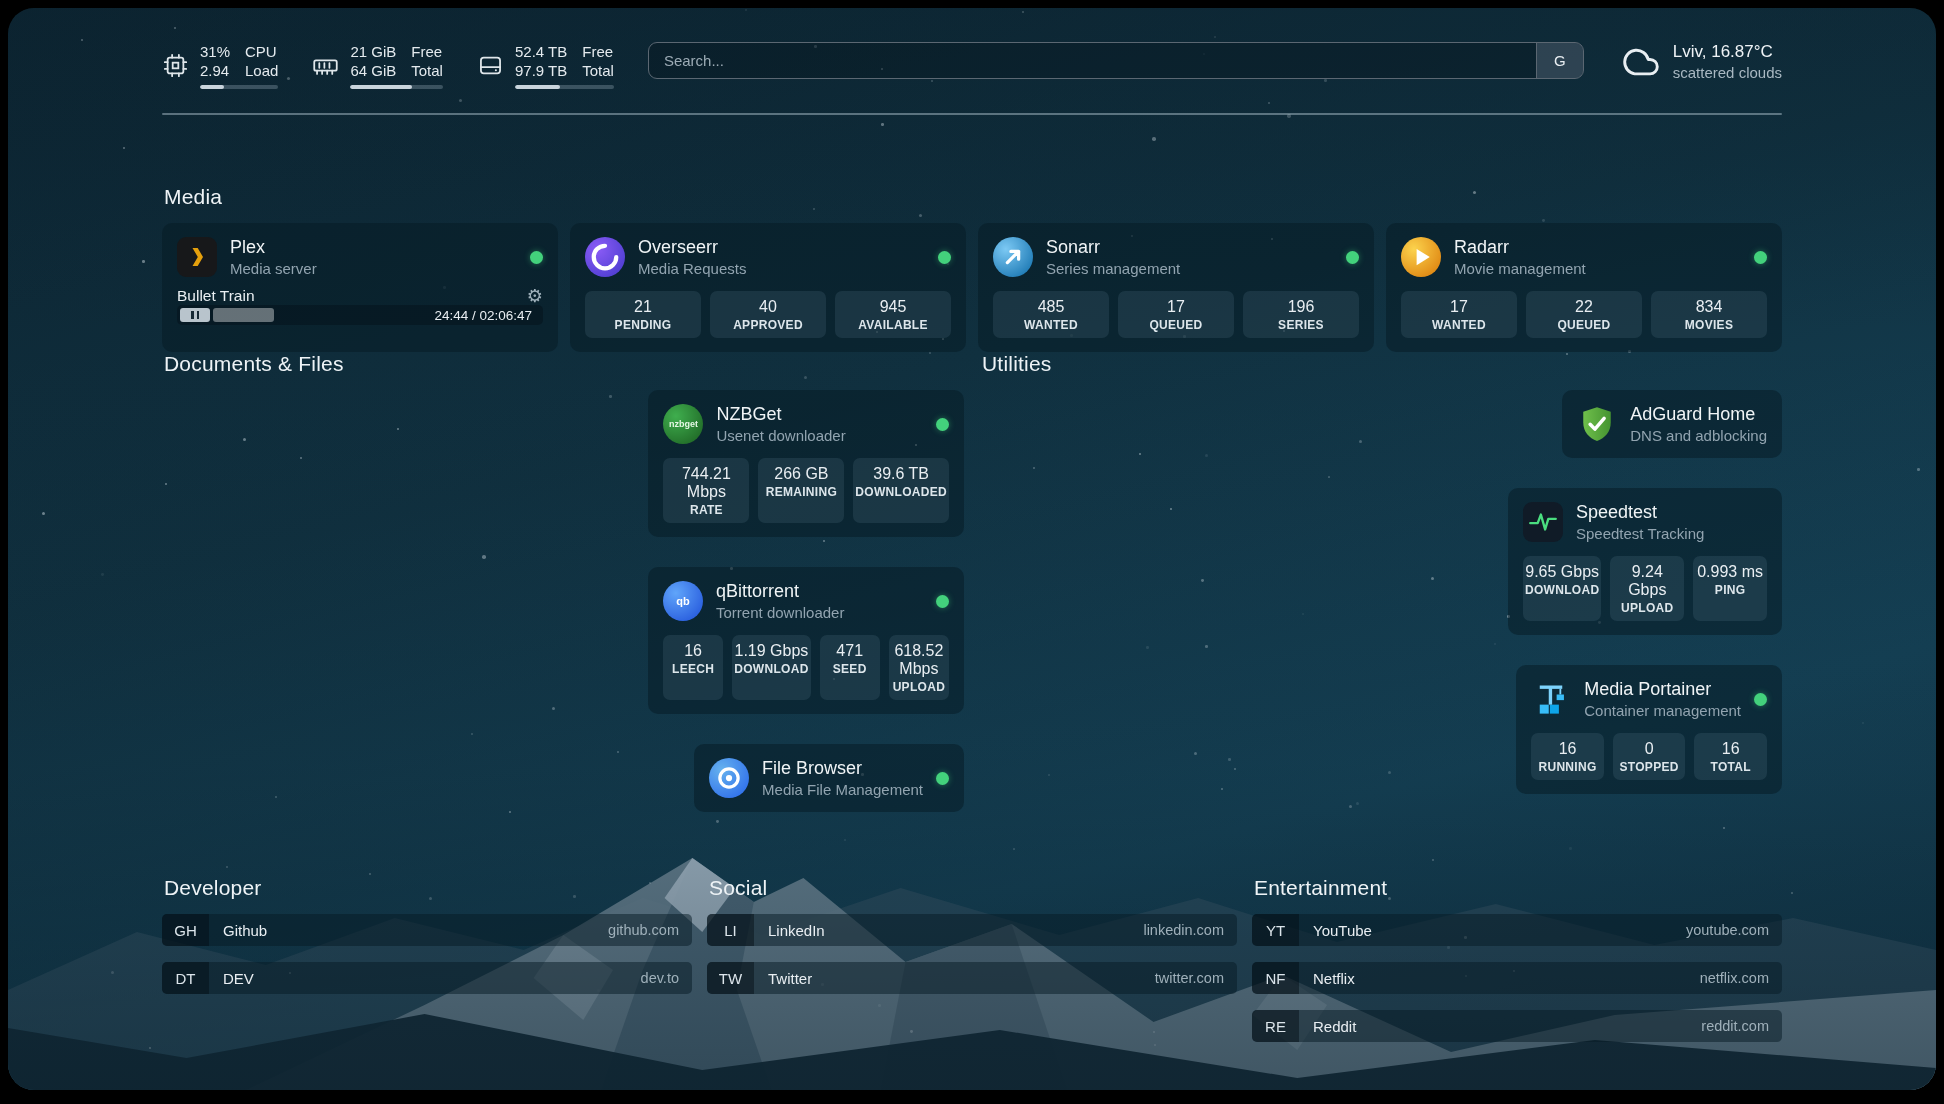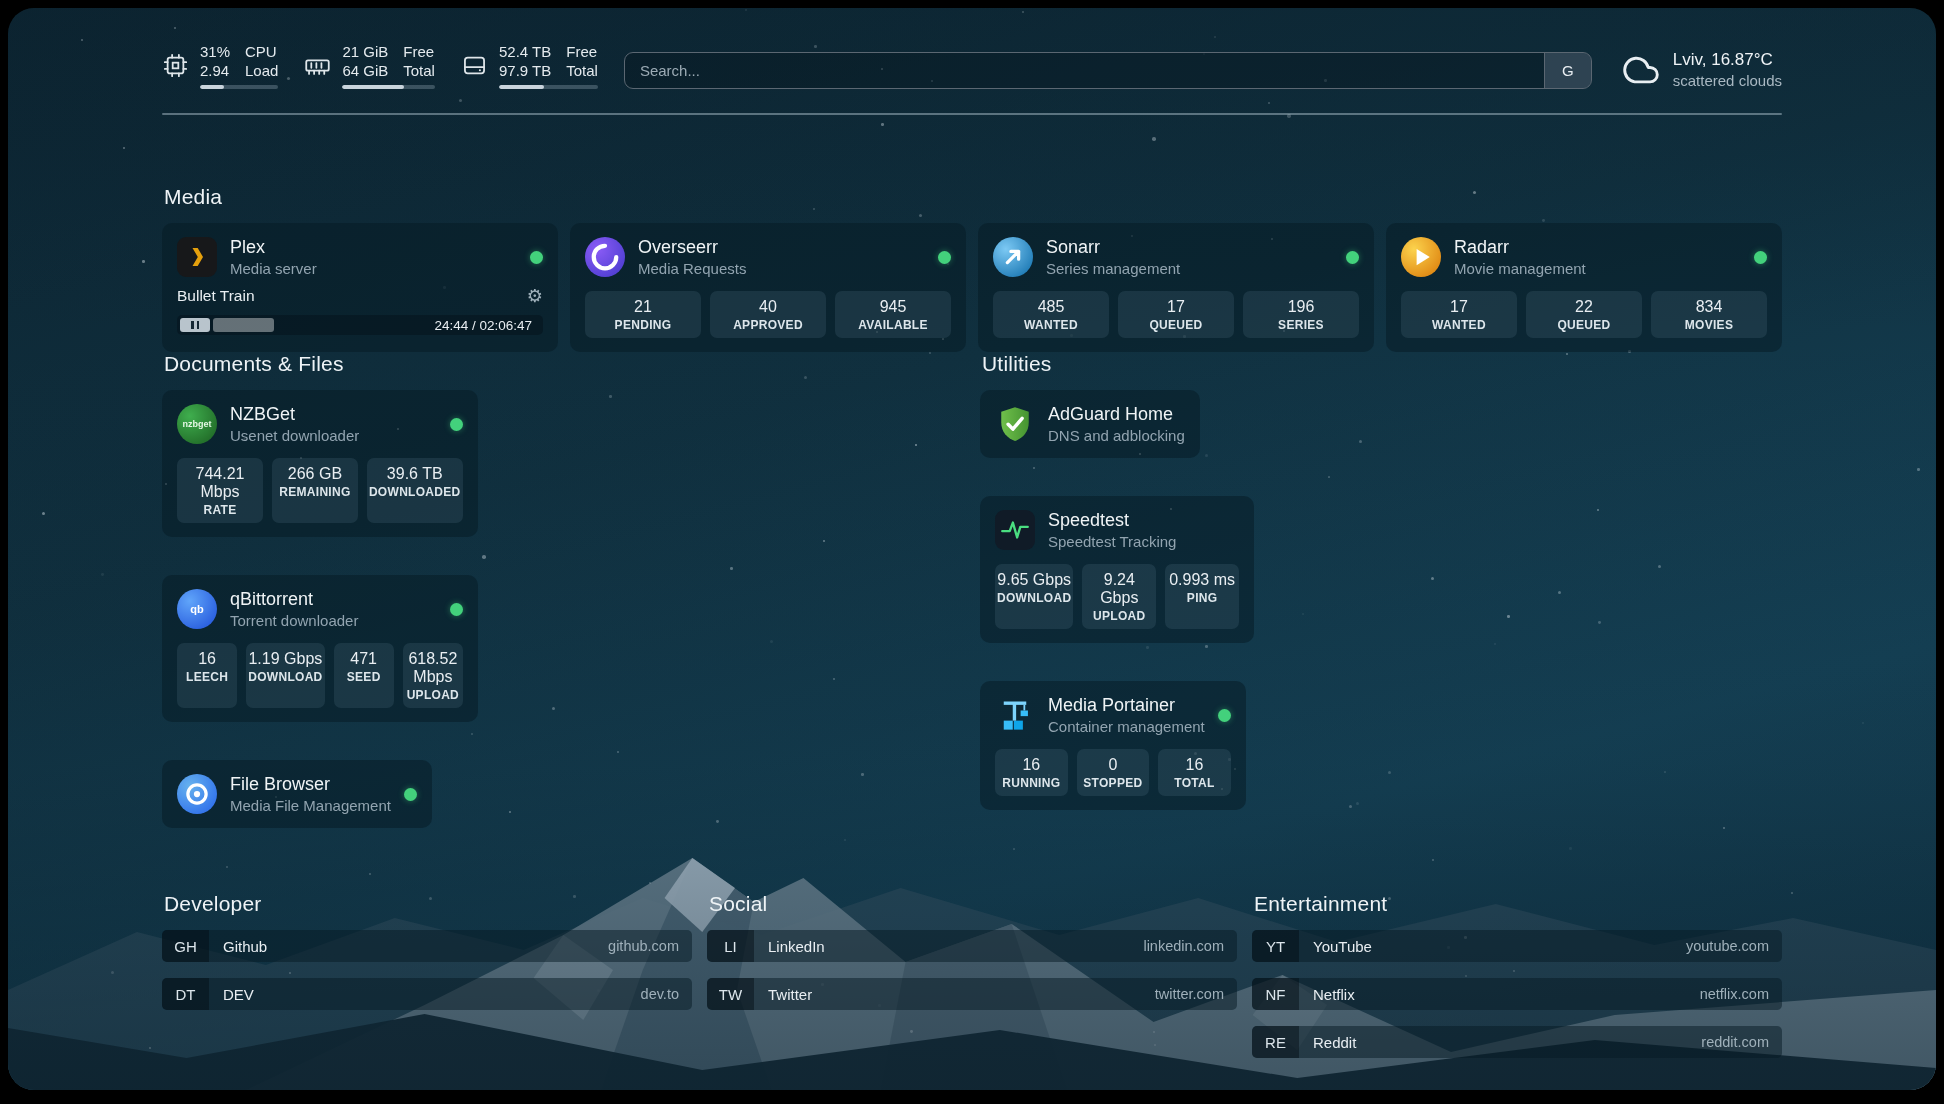--- a/index.html
+++ b/index.html
@@ -13,21 +13,21 @@
   }
   .mountains{ position:absolute; left:0; bottom:0; width:100%; height:660px; z-index:0; }
   .snow{ position:absolute; inset:0; z-index:1; pointer-events:none; }
   .flake{ position:absolute; border-radius:50%; background:#e6f1f7; }
   .tint{ position:absolute; inset:0; z-index:2;
     background:linear-gradient(180deg, rgba(11,33,45,.30) 0%, rgba(11,33,45,0) 30%, rgba(12,36,49,.18) 70%, rgba(9,28,39,.48) 100%); }
 
   .content{ position:relative; z-index:3; width:1620px; margin:0 auto; }
 
   
-  .topbar{ display:flex; align-items:flex-end; gap:26px; padding-top:34px; }
+  .topbar{ display:flex; align-items:flex-start; gap:34px; padding-top:34px; }
   .res-widget{ display:flex; align-items:center; gap:11px; flex:none; }
   .hicon svg{ display:block; }
   .res-body{ display:flex; flex-direction:column; }
   .res-rows{ display:flex; gap:15px; }
   .res-col{ display:flex; flex-direction:column; font-size:15px; line-height:19px; color:#e4eaee; }
   .res-bar{ margin-top:5px; height:4px; width:100%; background:rgba(134,155,167,.38); border-radius:2px; overflow:hidden; }
   .res-fill{ height:100%; background:#c9d4dc; border-radius:2px; }
 
   .searchwrap{ flex:1; display:flex; align-items:stretch; height:37px;
     border:1px solid #5b6772; border-radius:9px; background:rgba(7,20,28,.35); overflow:hidden; }
@@ -40,21 +40,21 @@
   .wloc{ font-size:17px; color:#eff3f6; }
   .wcond{ font-size:15px; color:#a9b8c2; margin-top:2px; }
 
   .divider{ margin-top:24px; height:2px; background:rgba(187,206,217,.45); border-radius:1px; }
 
   
   .section-title{ font-size:21px; font-weight:500; color:#eef3f6; margin:0 0 14px 2px; letter-spacing:.2px; }
   .sec-media{ margin-top:70px; }
   .grid4{ display:grid; grid-template-columns:repeat(4,1fr); gap:12px; }
   .twocol{ display:grid; grid-template-columns:1fr 1fr; gap:16px; }
-  .col-stack{ display:flex; flex-direction:column; gap:38px; align-items:flex-start; }
+  .col-stack{ display:flex; flex-direction:column; gap:30px; align-items:flex-end; }
 
   .card{ background:rgba(6,26,36,.52); border-radius:10px; padding:14px 15px; }
   .chead{ display:flex; align-items:center; gap:13px; }
   .ctxt{ flex:1; min-width:0; }
   .cname{ font-size:18px; color:#f0f4f6; }
   .csub{ font-size:15px; color:#92a4b0; margin-top:2px; }
   .dot{ width:13px; height:13px; border-radius:50%; background:#43d17c; flex:none; box-shadow:0 0 6px rgba(67,209,124,.45); }
 
   .icon-box{ width:40px; height:40px; border-radius:9px; display:flex; align-items:center; justify-content:center; flex:none; overflow:hidden; }
   .icon-box svg{ display:block; }
@@ -72,21 +72,21 @@
   .stats{ display:flex; gap:9px; margin-top:14px; }
   .stat{ flex:1; background:rgba(127,163,182,.14); border-radius:7px; text-align:center; padding:7px 2px 6px; }
   .stat-val{ font-size:16px; color:#e9eef2; }
   .stat-lab{ font-size:12px; font-weight:700; color:#dde6eb; margin-top:2px; letter-spacing:.3px; }
 
   
   .player{ margin-top:4px; }
   .player-top{ display:flex; align-items:center; justify-content:space-between; margin-top:10px; }
   .ptitle{ font-size:15.5px; color:#e9eef2; }
   .gear{ color:#9fb0ba; font-size:18px; line-height:1; cursor:pointer; }
-  .pbar{ display:flex; height:20px; background:rgba(4,16,24,.45); border-radius:5px; margin-top:10px; padding:3px; }
+  .pbar{ display:flex; height:20px; background:rgba(4,16,24,.45); border-radius:5px; padding:3px; }
   .pausebtn{ width:30px; height:14px; border-radius:3px; background:rgba(216,227,234,.85);
     display:flex; align-items:center; justify-content:center; gap:3px; flex:none; cursor:pointer; }
   .pausebtn i{ width:2.5px; height:8px; background:#16293500; background:#162935; display:block; }
   .pfill{ height:14px; background:rgba(255,255,255,.38); border-radius:3px; margin-left:3px; }
   .ptime{ margin-left:auto; font-size:13.5px; color:#e9eef2; padding-right:8px; white-space:nowrap; }
 
   
   .threecol{ display:grid; grid-template-columns:repeat(3,1fr); gap:15px; margin-top:64px; }
   .bm-list{ display:flex; flex-direction:column; gap:16px; }
   .bm-row{ display:flex; align-items:center; height:32px; background:rgba(6,26,36,.5); border-radius:5px; overflow:hidden; cursor:pointer; }

